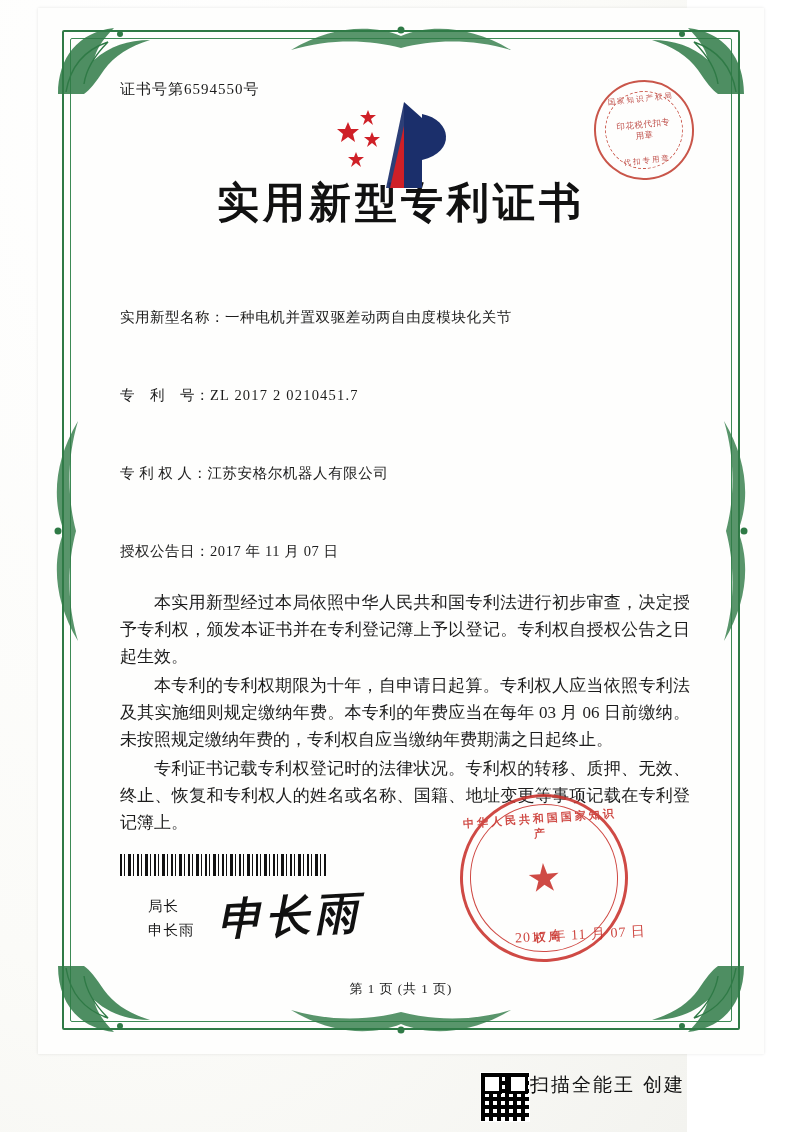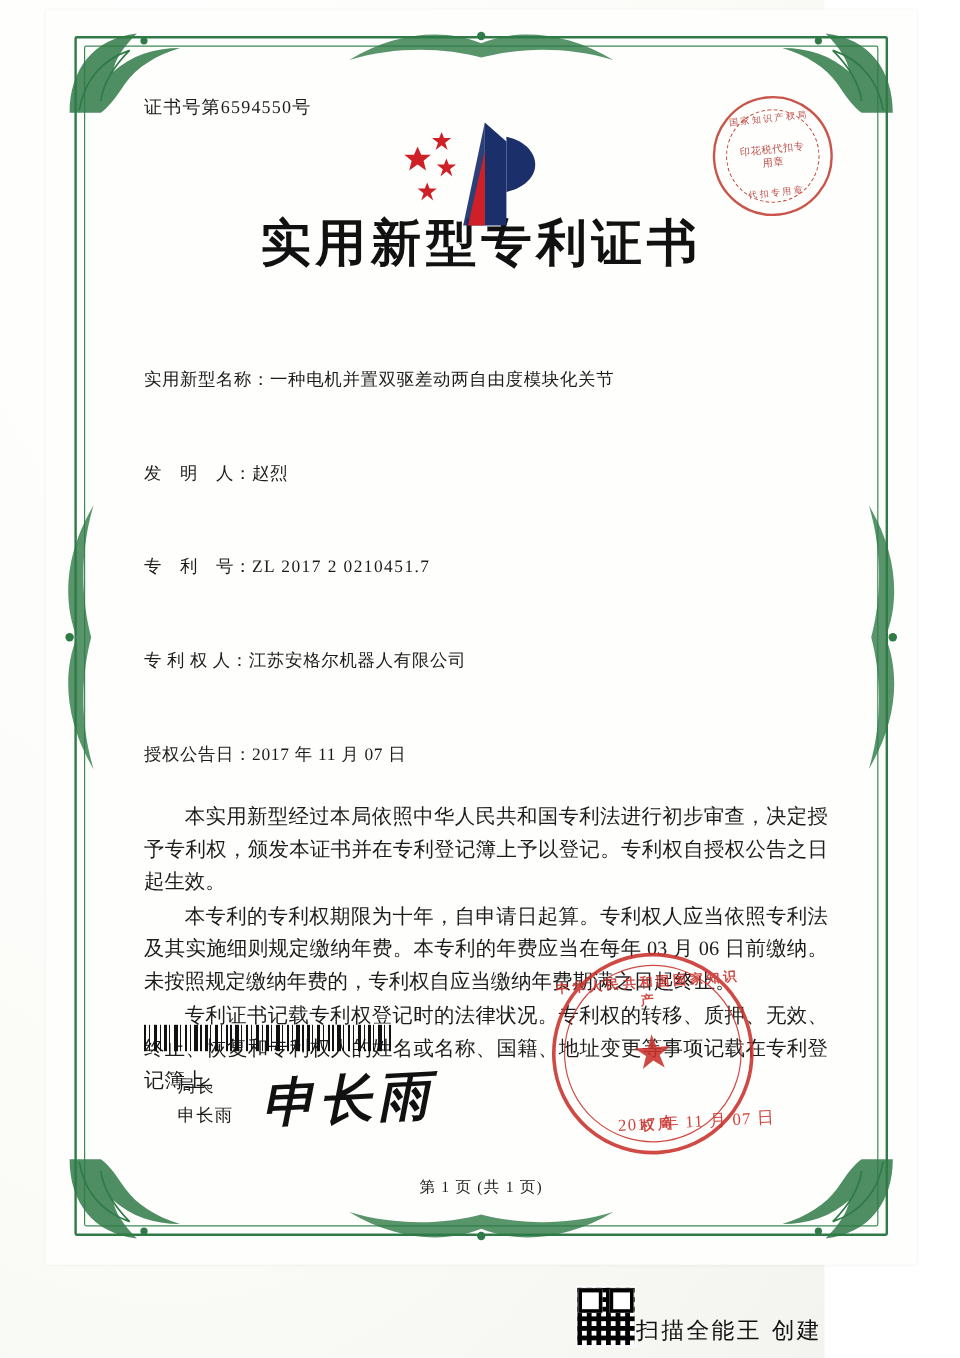--- a/index.html
+++ b/index.html
@@ -289,21 +289,21 @@
     letter-spacing: 1px;
     color: #1c1c1c;
   }
 
   
   .scan-watermark {
     position: absolute;
     left: 480px;
     top: 1072px;
     display: flex;
-    align-items: flex-end;
+    align-items: flex-start;
     gap: 0;
   }
   .qr {
     width: 48px;
     height: 48px;
     background-color: #fff;
     background-image:
       linear-gradient(90deg, #000 50%, transparent 50%),
       linear-gradient(#000 50%, transparent 50%);
     background-size: 8px 8px, 8px 8px;
@@ -400,23 +400,20 @@
         <div class="seal-arc-b">代扣专用章</div>
       </div>
 
       <div class="main-title">实用新型专利证书</div>
 
       <div class="fields">
         <div class="field-row">
           <span class="field-label">实用新型名称：</span><span class="field-value">一种电机并置双驱差动两自由度模块化关节</span>
         </div>
         <div class="field-row">
-          <span class="field-label">发　明　人：</span><span class="field-value">赵烈</span>
-        </div>
-        <div class="field-row">
           <span class="field-label">专　利　号：</span><span class="field-value mono">ZL 2017 2 0210451.7</span>
         </div>
         <div class="field-row">
           <span class="field-label">专 利 权 人：</span><span class="field-value">江苏安格尔机器人有限公司</span>
         </div>
         <div class="field-row">
           <span class="field-label">授权公告日：</span><span class="field-value">2017 年 11 月 07 日</span>
         </div>
       </div>
 

